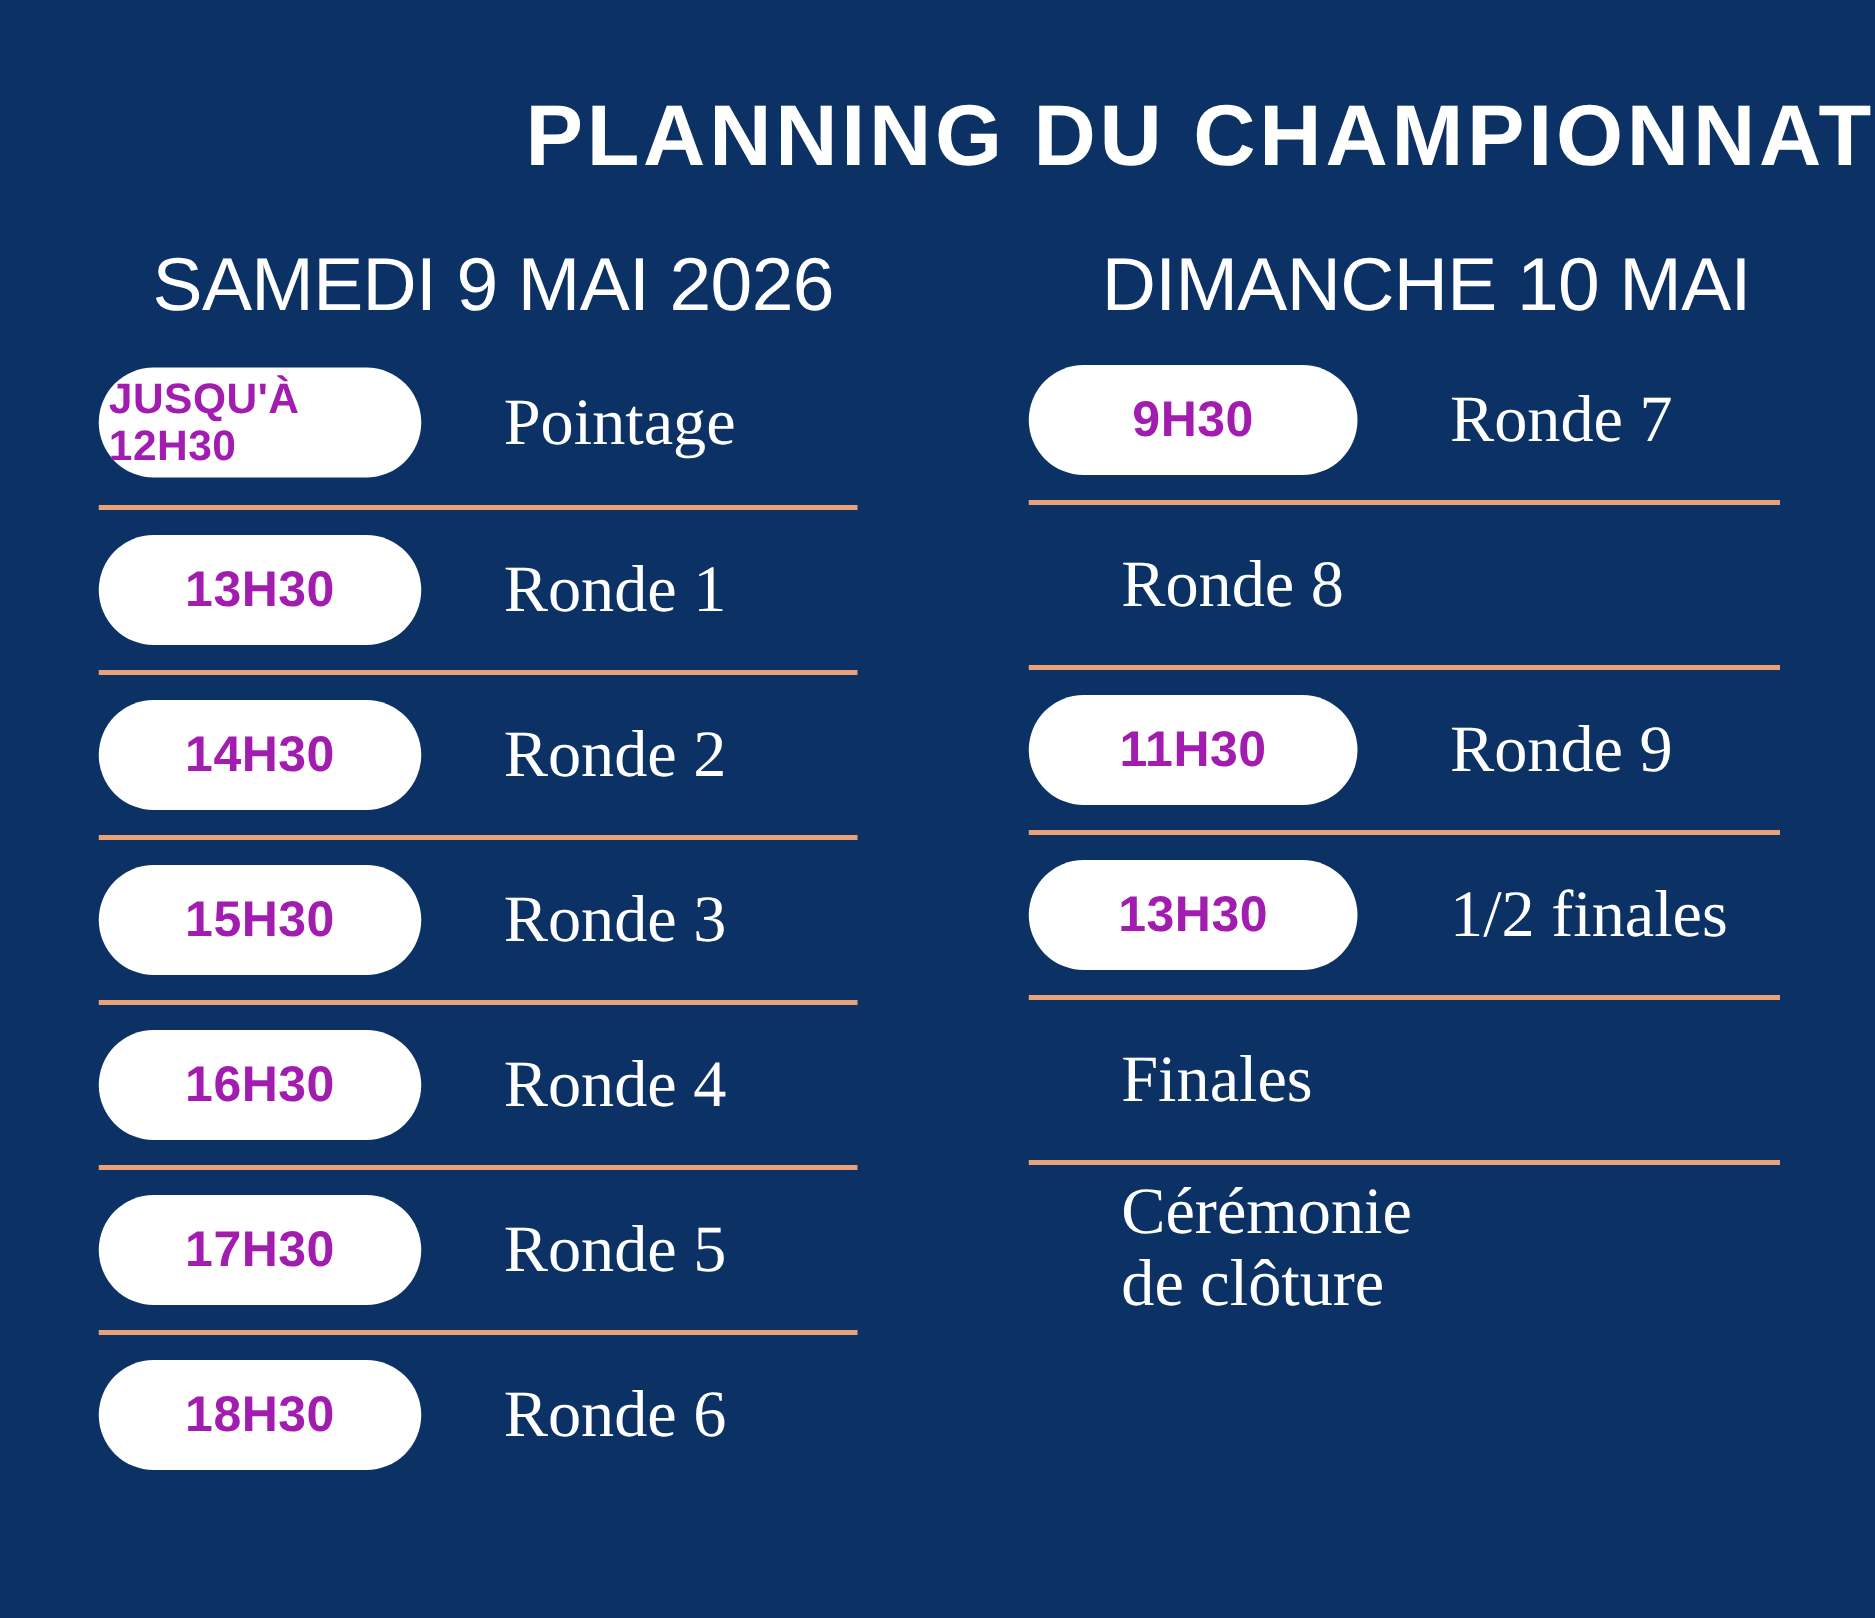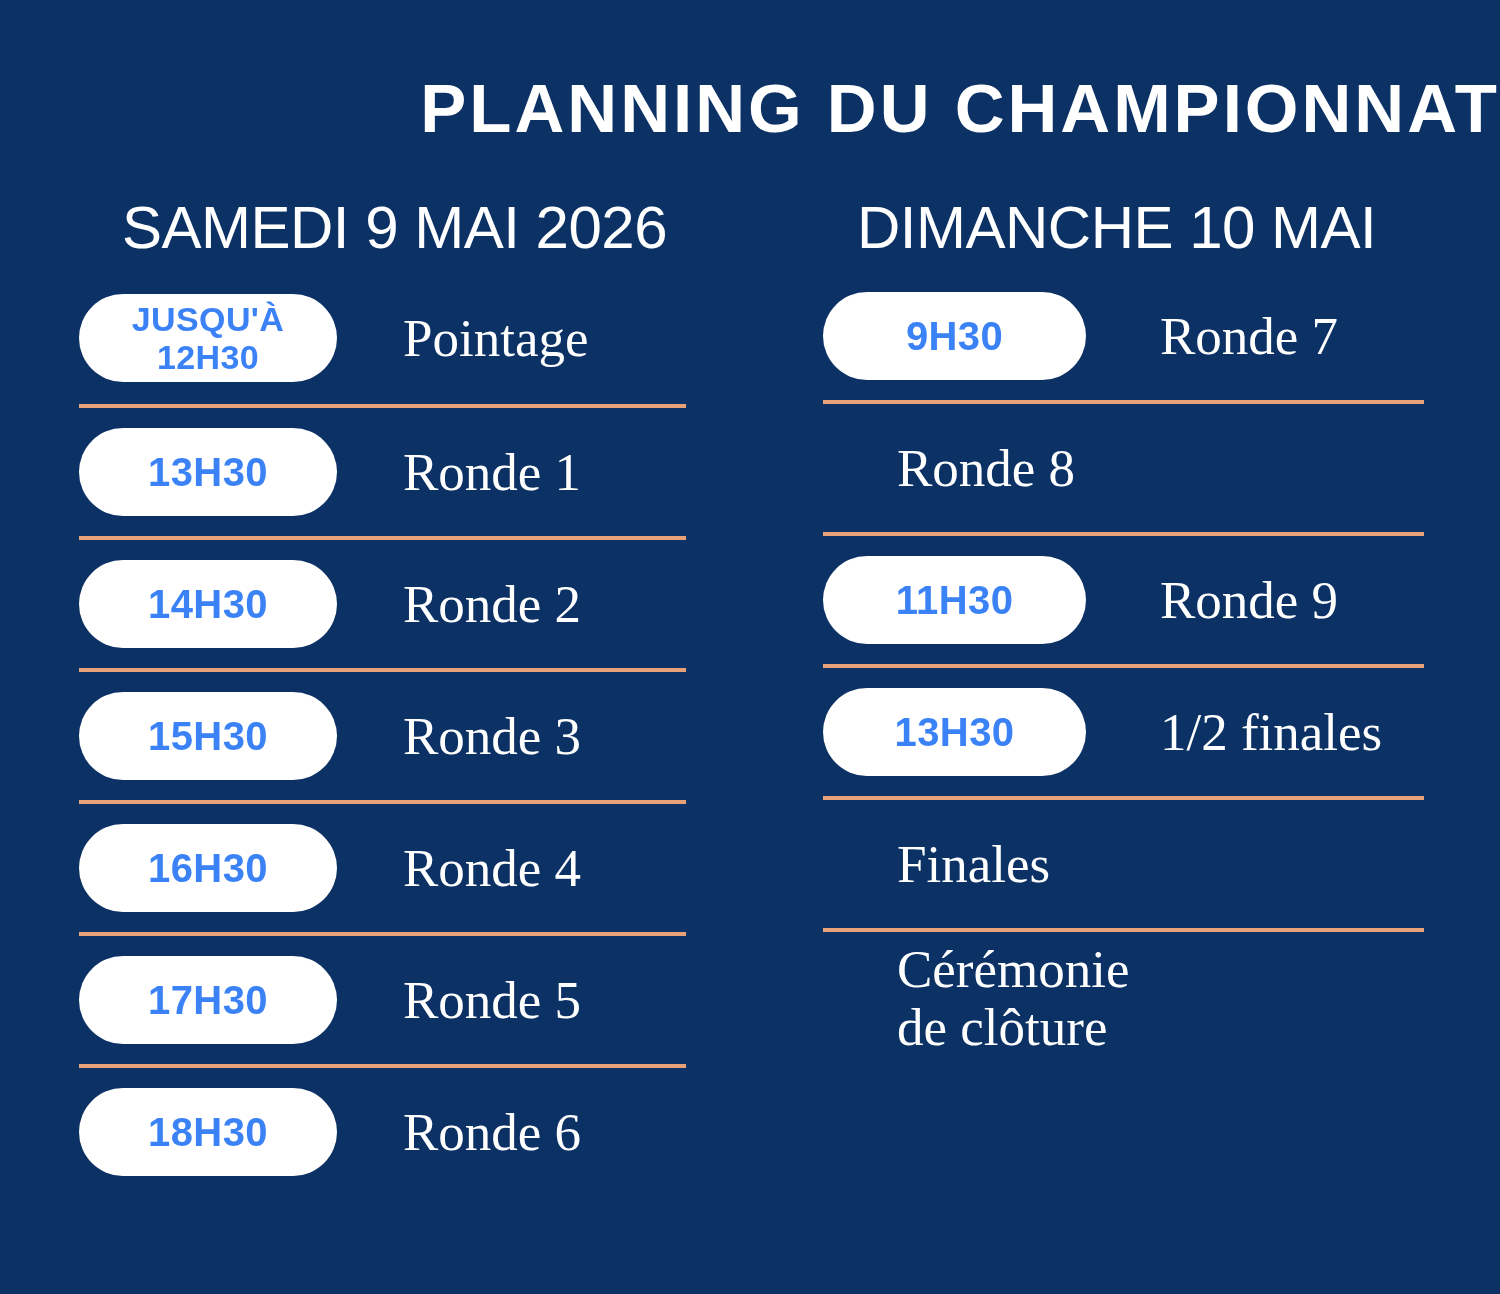--- a/index.html
+++ b/index.html
@@ -52,21 +52,21 @@
     color: #ffffff;
     font-family: "Liberation Sans", sans-serif;
     font-weight: 400;
     font-size: 60px;
     line-height: 72px;
     letter-spacing: -0.5px;
     white-space: nowrap;
     margin: 0 0 8px 0;
     padding-left: 43px;
   }
-  .column.right .day-title { padding-left: 34px; }
+  .column.right .day-title { padding-left: 34px; text-align: center; }
 
   
   .rows { position: relative; }
 
   .sched-row {
     display: flex;
     align-items: center;
     height: 128px;
     position: relative;
   }
@@ -74,22 +74,22 @@
 
   .time-pill {
     flex: 0 0 auto;
     width: 258px;
     height: 88px;
     background: #ffffff;
     border-radius: 46px;
     display: flex;
     align-items: center;
     justify-content: center;
-    text-align: center;
-    color: #3b82f6;
+    text-align: left;
+    color: #a21caf;
     font-family: "Liberation Sans", sans-serif;
     font-weight: bold;
     font-size: 40px;
     line-height: 40px;
     letter-spacing: 0.4px;
     box-sizing: border-box;
     padding: 0 8px;
   }
   .time-pill.two-line {
     font-size: 34px;

